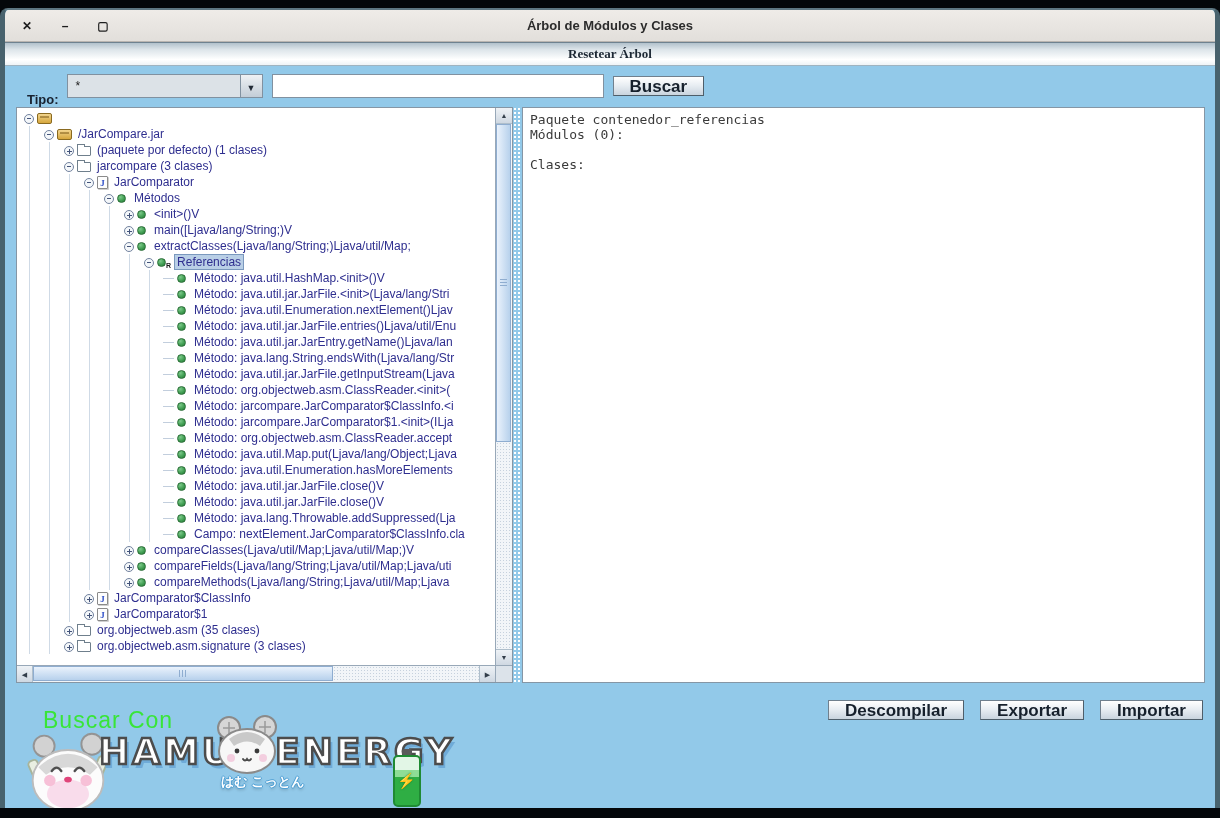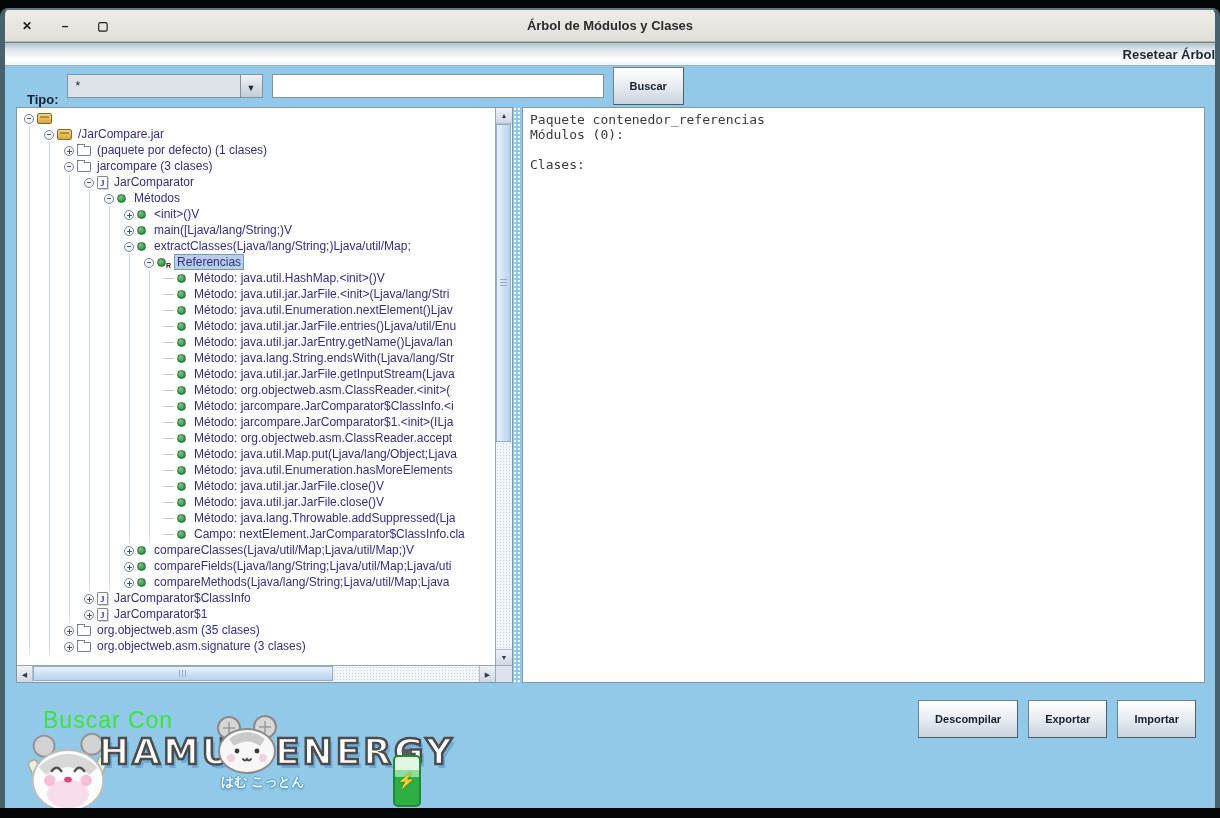--- a/index.html
+++ b/index.html
@@ -27,22 +27,22 @@
   .win-controls button {
     background:none; border:none; font-size:12px; font-weight:700; color:#1d1d1d; cursor:default;
     width:16px; height:16px; line-height:16px; padding:0;
   }
 
   
   .reset-bar {
     flex:none; height:24px; width:100%;
     background:linear-gradient(#b2c1cc 0%, #dde5ea 30%, #ffffff 75%, #eef3f6 100%);
     border:none; border-top:1px solid #6e8290; border-bottom:1px solid #9fb3c0;
-    font-family:Liberation Sans, sans-serif;
-    font-size:13px; font-weight:700; color:#1c2733; text-align:right;
+    font-family:Liberation Serif, serif;
+    font-size:13px; font-weight:700; color:#1c2733; text-align:center;
   }
 
   
   .toolbar { flex:none; height:40px; display:flex; align-items:center; padding-left:22px; }
   .tipo-label { font-size:13px; font-weight:700; color:#182230; margin-right:8px;margin-top:27px; }
   .combo {
     width:196px; height:24px; background:#dce2e7; border:1px solid #8191a0;
     display:flex; align-items:stretch;
   }
   .combo-value { flex:1; font-size:12px; color:#222; padding:4px 0 0 8px; }
@@ -52,21 +52,21 @@
   }
   .combo-arrow-btn .chev { font-size:9px; color:#222a36; }
   .search-input {
     width:332px; height:24px; margin-left:9px; background:#fff;
     border:1px solid #8191a0; font-size:12px; padding:0 6px; color:#222;
   }
   .metal-btn {
     background:linear-gradient(to bottom,#ffffff 0%,#e9eef3 45%,#c9d4de 100%);
     border:1px solid #70808e; border-bottom-color:#4e5e6a; border-right-color:#4e5e6a;
     font-family:"Liberation Sans", sans-serif;
-    font-size:11px; font-weight:700; color:#16202c; height:38px; padding:0 16px;
+    font-size:17px; font-weight:700; color:#16202c; height:20px; padding:0 16px;
   }
   .buscar-btn { margin-left:9px; }
 
   
   .main { flex:1; display:flex; padding:1px 10px 4px 11px; min-height:0; }
 
   .tree-panel {
     width:497px; flex:none; background:#fff; border:1px solid #8596a5;
     display:flex; flex-direction:column; min-height:0;
   }
@@ -152,21 +152,21 @@
     background-image:radial-gradient(circle,#ffffff 1px, transparent 1.4px); background-size:4px 4px; }
 
   .detail-panel { flex:1; background:#fff; border:1px solid #8596a5; overflow:hidden; }
   .detail-text {
     font-family:"DejaVu Sans Mono", monospace; font-size:13px; line-height:15px; color:#3a3a3a;
     padding:4px 0 0 7px; white-space:pre;
   }
 
   
   .footer { flex:none; height:121px; position:relative; }
-  .footer-buttons { position:absolute; top:13px; right:19px; display:flex; gap:10px; }
+  .footer-buttons { position:absolute; top:13px; right:12px; display:flex; gap:16px; }
 
   .ad { position:absolute; left:18px; top:7px; width:430px; height:112px;margin-top:9px; }
   .ad-tagline { position:absolute; left:20px; top:4px; font-size:23px; letter-spacing:1px; color:#38e538; }
   .hamster-left { position:absolute; left:0; top:24px; width:90px; height:86px; }
   .brand { position:absolute; font-weight:900; font-size:36px; letter-spacing:3px; color:#ffffff;
     -webkit-text-stroke:2.5px #4c4c4c;
     text-shadow:3px 4px 0 rgba(110,170,215,.95), -1px -1px 0 rgba(110,170,215,.5);
     font-family:"DejaVu Sans", sans-serif; }
   .brand-hamu { left:76px; top:28px; }
   .brand-energy { left:252px; top:28px; }

